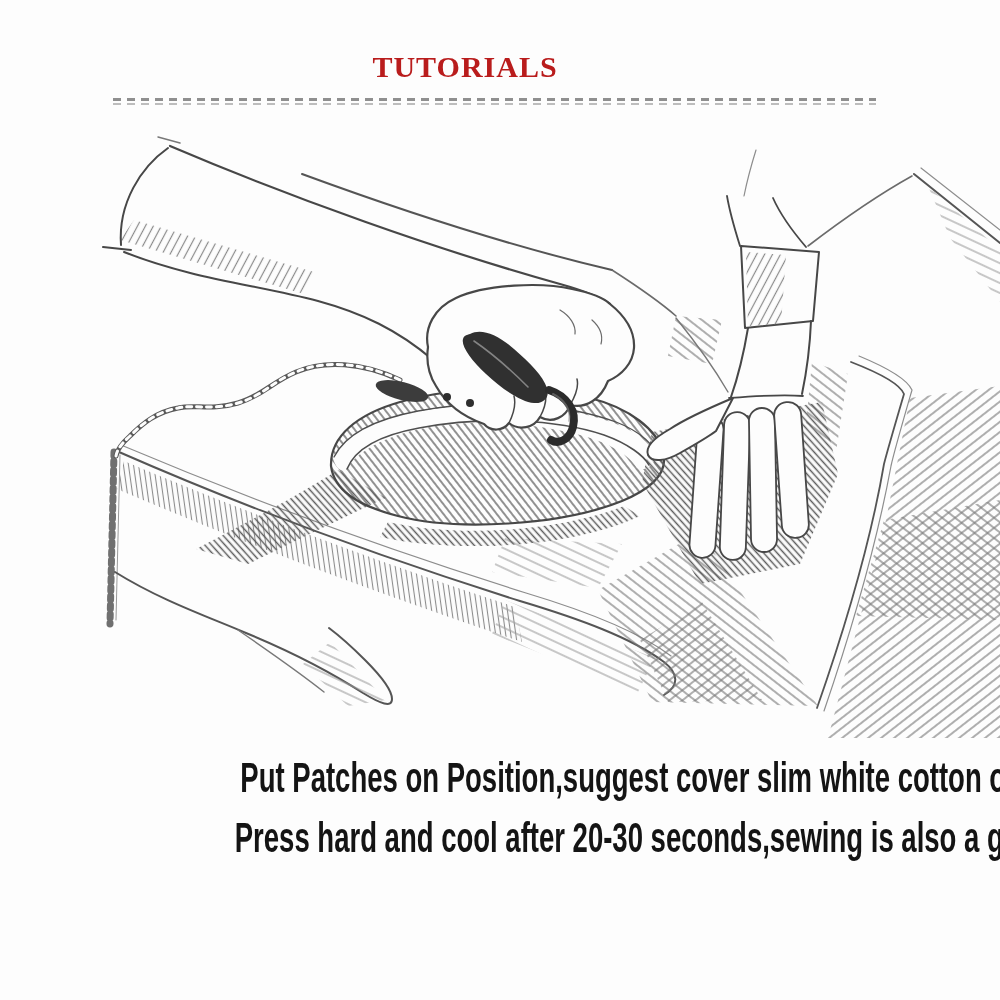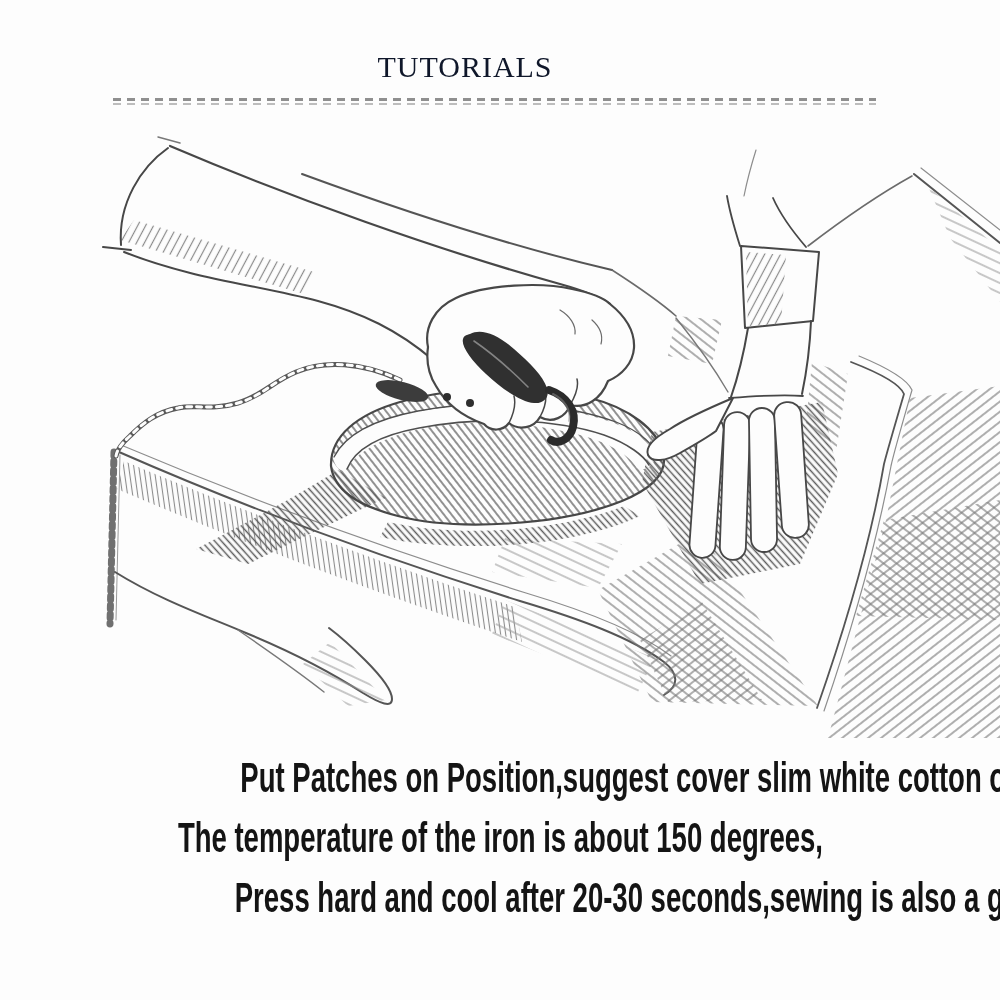--- a/index.html
+++ b/index.html
@@ -5,22 +5,22 @@
   html,body{margin:0;padding:0;background:#ffffff;}
   .page{
     position:relative;width:1000px;height:1000px;overflow:hidden;
     background:#fdfdfd;
     font-family:"Liberation Sans","DejaVu Sans",sans-serif;
   }
   .title{
     position:absolute;top:50px;left:0;width:930px;
     text-align:center;
     font-family:"Liberation Serif","DejaVu Serif",serif;
-    font-size:30px;letter-spacing:1px;color:#0f172a;
-    font-weight:400;
+    font-size:30px;letter-spacing:1px;color:#b91c1c;
+    font-weight:700;
   }
   .dash-row{position:absolute;left:113px;width:763px;height:3px;
     background:repeating-linear-gradient(90deg,#8f8f8f 0 8px,rgba(0,0,0,0) 8px 14px);}
   .dash-row.r1{top:98px;}
   .dash-row.r2{top:103px;height:2px;
     background:repeating-linear-gradient(90deg,#bdbdbd 0 8px,rgba(0,0,0,0) 8px 14px);}
   .sketch{position:absolute;top:0;left:0;}
   .instructions{
     position:absolute;left:0;top:748px;width:1000px;text-align:center;color:#141414;
   }
@@ -156,17 +156,16 @@
       <path d="M733,398 C714,406 688,417 670,429 C654,438 645,447 648,455 C652,463 666,461 680,453 C696,444 708,437 716,431 Z" fill="#fdfdfd" stroke="#474747" stroke-width="2"></path>
       <path d="M727,196 C730,214 735,230 740,246 M773,198 C781,216 794,233 806,247" fill="none" stroke="#474747" stroke-width="1.8"></path>
       <path d="M756,150 C751,166 747,181 744,196" fill="none" stroke="#8d8d8d" stroke-width="1.2"></path>
       <path d="M748,328 C744,352 739,374 731,397 M811,321 C810,346 807,370 802,394" fill="none" stroke="#474747" stroke-width="2"></path>
       <path d="M729,398 C755,396 780,394 803,396" fill="none" stroke="#474747" stroke-width="1.8"></path>
     </g>
   </svg>
 
   <div class="instructions">
     <div class="instr-line"><span>Put Patches on Position,suggest cover slim white cotton on the patch</span></div>
-    <div class="instr-line"><span>The temperature of the iron is about 150 degrees,</span></div>
     <div class="instr-line"><span>Press hard and cool after 20-30 seconds,sewing is also a good idea!</span></div>
   </div>
 
 </div>
 
 </body></html>

